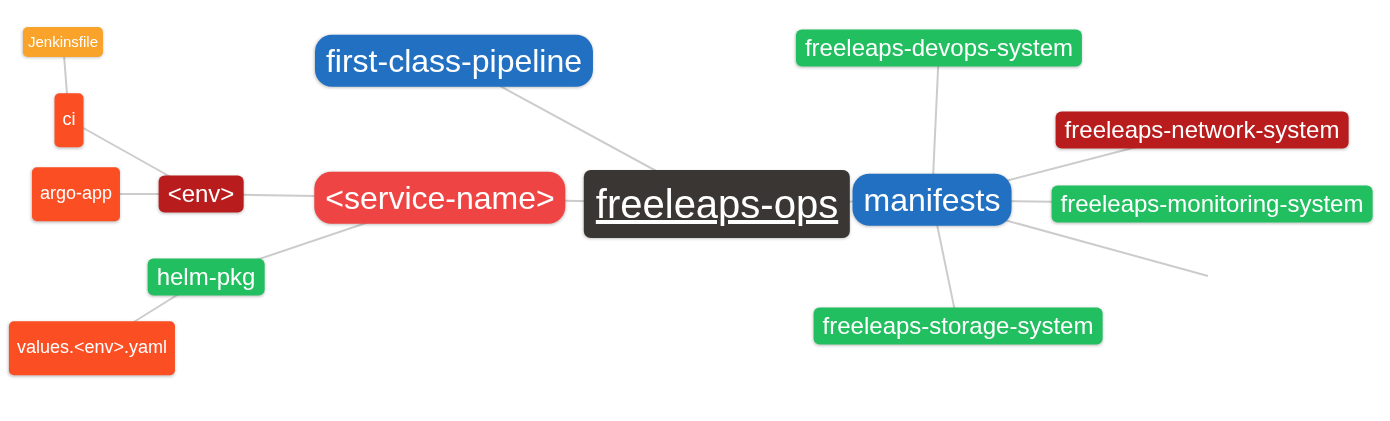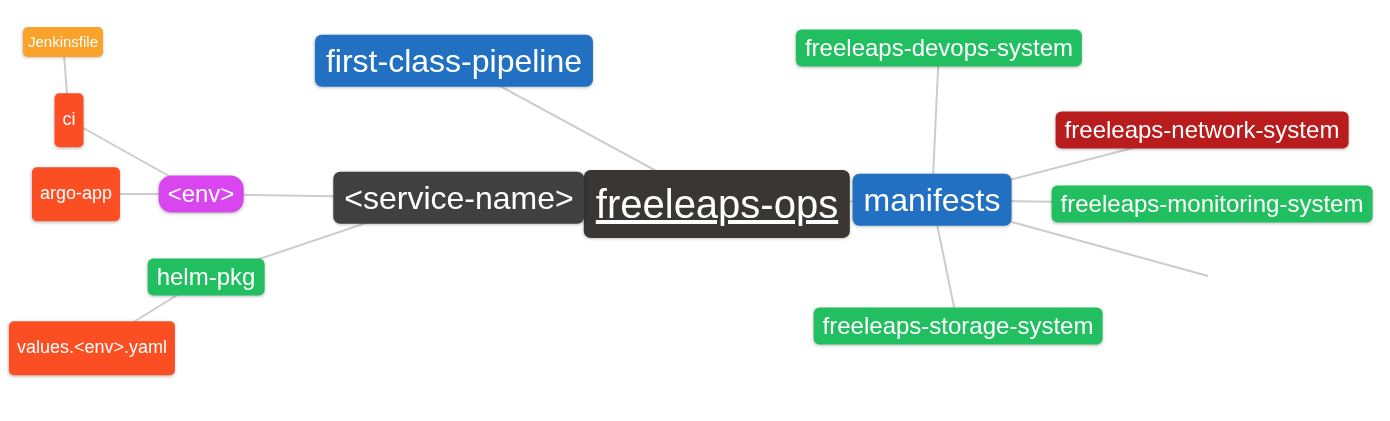--- a/index.html
+++ b/index.html
@@ -27,21 +27,21 @@
     z-index: 1;
     color: #ffffff;
     white-space: nowrap;
     text-align: center;
     border-radius: 6px;
     box-shadow: 0 1px 3px rgba(0,0,0,0.22);
     line-height: 1.2;
     cursor: pointer;
   }
   .lvl0 { font-size: 40px; padding: 10px 12px; border-radius: 7px; text-decoration: underline; }
-  .lvl1 { font-size: 32px; padding: 7px 11px;  border-radius: 7px; }
+  .lvl1 { font-size: 32px; padding: 7px 11px;  border-radius: 17px; }
   .lvl2 { font-size: 24px; padding: 4px 9px; }
   .lvl3 { font-size: 18px; padding: 16px 8px;  border-radius: 5px; }
   .lvl4 { font-size: 15px; padding: 6px 5px;  border-radius: 5px; }
 </style>
 </head>
 <body>
 
 <div class="stage" style="width: 1390px; height: 421px; background: rgb(255, 255, 255);">
   <svg class="edge-layer" width="1390" height="421">
       <line x1="717" y1="204" x2="454" y2="61" stroke="#cccccc" stroke-width="2"></line>
@@ -55,23 +55,23 @@
       <line x1="206" y1="277" x2="92" y2="348" stroke="#cccccc" stroke-width="2"></line>
       <line x1="932" y1="200" x2="939" y2="48" stroke="#cccccc" stroke-width="2"></line>
       <line x1="932" y1="200" x2="1202" y2="130" stroke="#cccccc" stroke-width="2"></line>
       <line x1="932" y1="200" x2="1212" y2="204" stroke="#cccccc" stroke-width="2"></line>
       <line x1="932" y1="200" x2="1208" y2="276" stroke="#cccccc" stroke-width="2"></line>
       <line x1="932" y1="200" x2="958" y2="326" stroke="#cccccc" stroke-width="2"></line>
     </svg>
 
 <div class="node lvl0" style="left: 717px; top: 204px; background: rgb(58, 54, 51);">freeleaps-ops</div>
     <div class="node lvl1" style="left: 454px; top: 61px; background: rgb(33, 112, 194);">first-class-pipeline</div>
-    <div class="node lvl1" style="left: 440px; top: 198px; background: #404040; margin-left: 19px;">&lt;service-name&gt;</div>
+    <div class="node lvl1" style="left: 440px; top: 198px; background: #ef4444;">&lt;service-name&gt;</div>
     <div class="node lvl1" style="left: 932px; top: 200px; background: rgb(33, 112, 194);">manifests</div>
-    <div class="node lvl2" style="left: 201px; top: 194px; background: #d946ef; border-radius: 13px;">&lt;env&gt;</div>
+    <div class="node lvl2" style="left: 201px; top: 194px; background: #b91c1c;">&lt;env&gt;</div>
     <div class="node lvl2" style="left: 206px; top: 277px; background: rgb(34, 191, 97); text-align: right;">helm-pkg</div>
     <div class="node lvl2" style="left: 939px; top: 48px; background: rgb(34, 191, 97);">freeleaps-devops-system</div>
     <div class="node lvl2" style="left: 1202px; top: 130px; background: #b91c1c;">freeleaps-network-system</div>
     <div class="node lvl2" style="left: 1212px; top: 204px; background: rgb(34, 191, 97);">freeleaps-monitoring-system</div>
     <div class="node lvl2" style="left: 958px; top: 326px; background: rgb(34, 191, 97);">freeleaps-storage-system</div>
     <div class="node lvl3" style="left: 69px; top: 120px; background: rgb(251, 78, 34);">ci</div>
     <div class="node lvl3" style="left: 76px; top: 194px; background: rgb(251, 78, 34);">argo-app</div>
     <div class="node lvl3" style="left: 92px; top: 348px; background: rgb(251, 78, 34);">values.&lt;env&gt;.yaml</div>
     <div class="node lvl4" style="left: 63px; top: 42px; background: rgb(249, 163, 42);">Jenkinsfile</div>
   </div>

